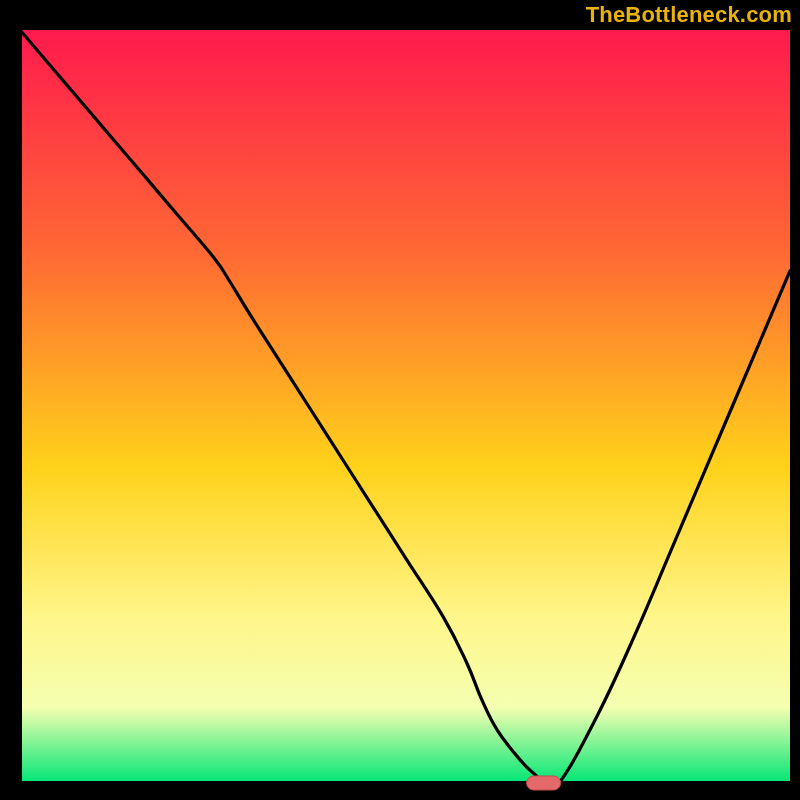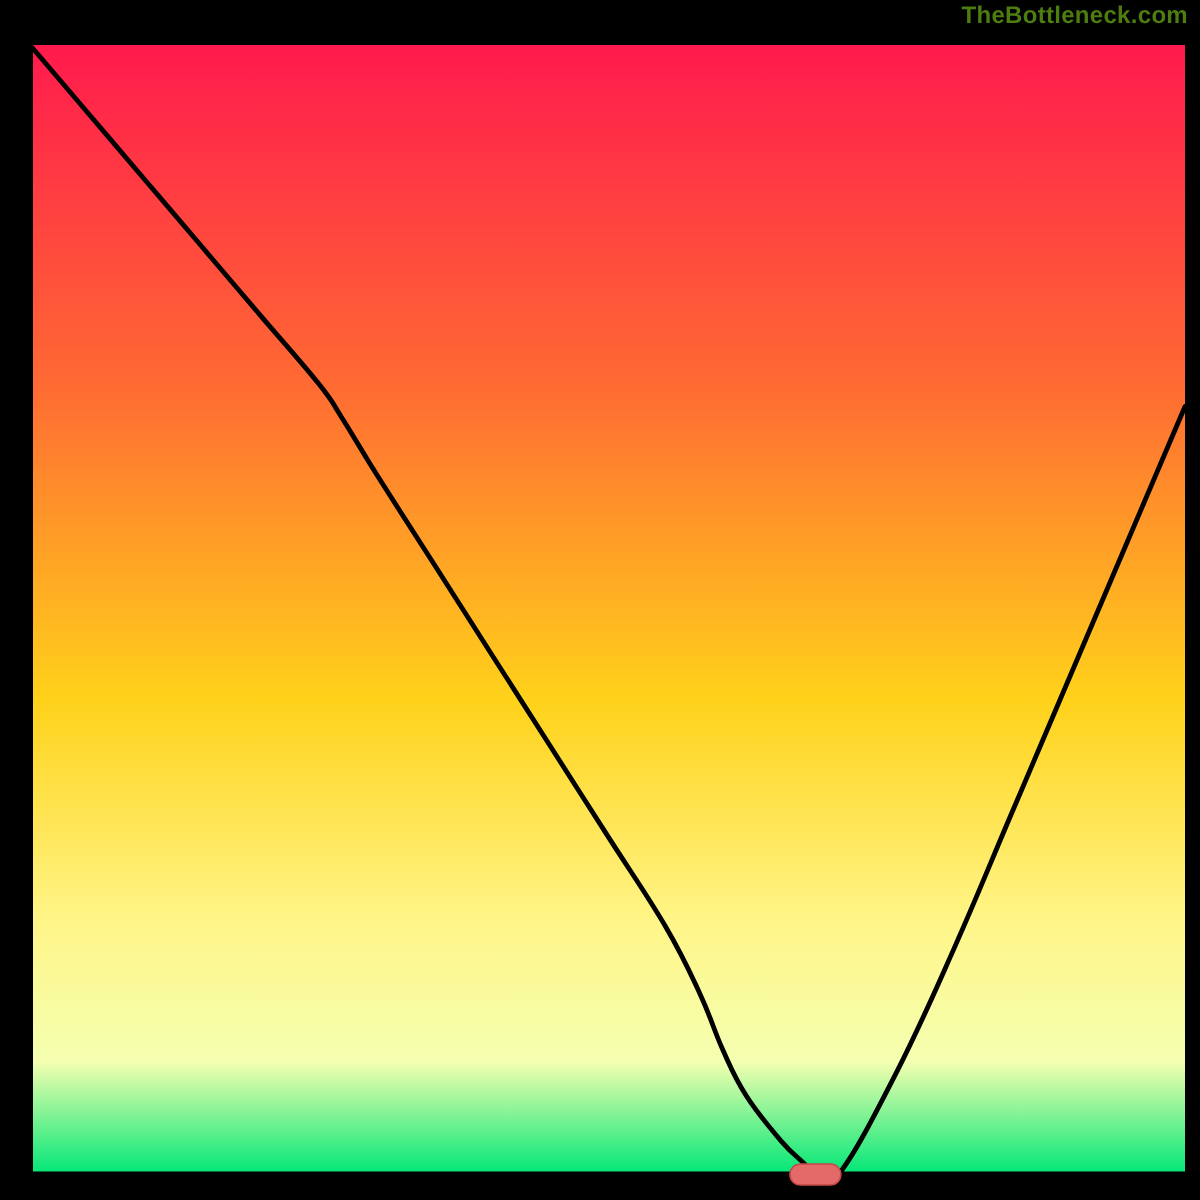--- a/index.html
+++ b/index.html
@@ -13,23 +13,23 @@
   }
   .stage {
     position: relative;
     width: 800px;
     height: 800px;
   }
   .watermark {
     position: absolute;
     top: 2px;
     right: 8px;
-    font-size: 16px;
+    font-size: 22px;
     font-weight: 600;
-    color: #4d7c0f;
+    color: #eab308;
     letter-spacing: 0.2px;
     z-index: 10;
   }
   svg.chart {
     position: absolute;
     inset: 0;
     width: 800px;
     height: 800px;
   }
 </style>

